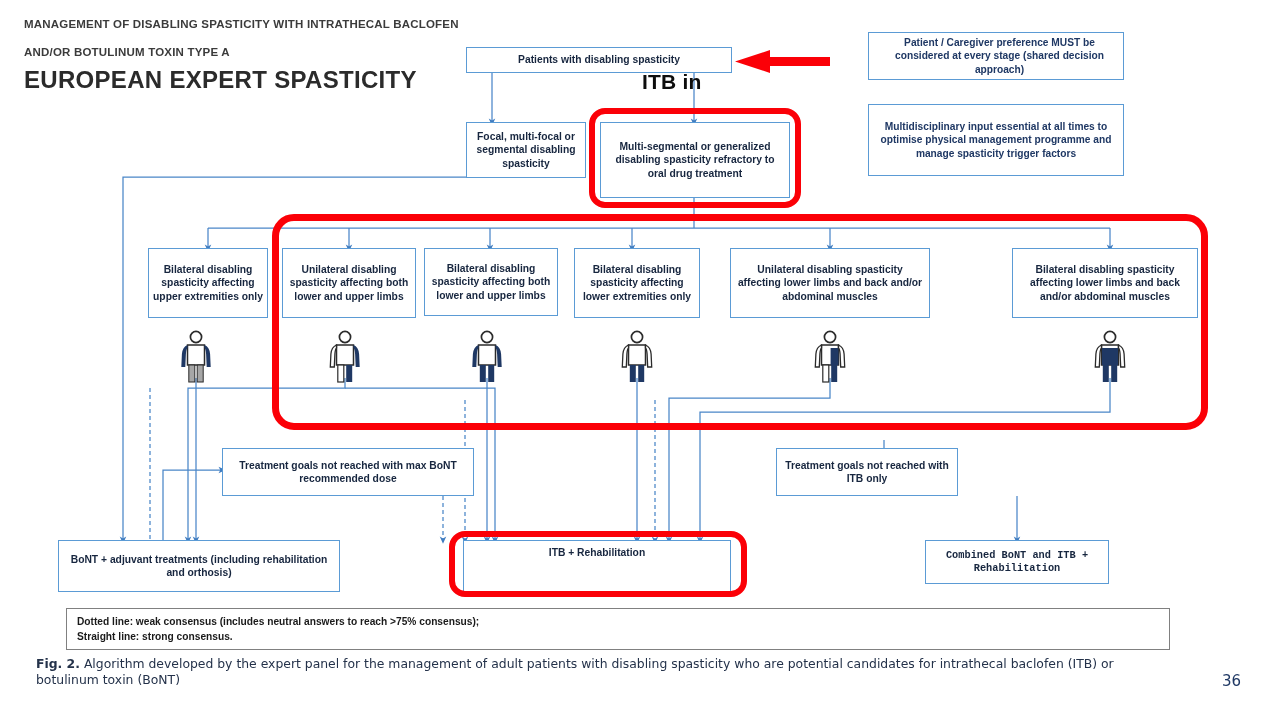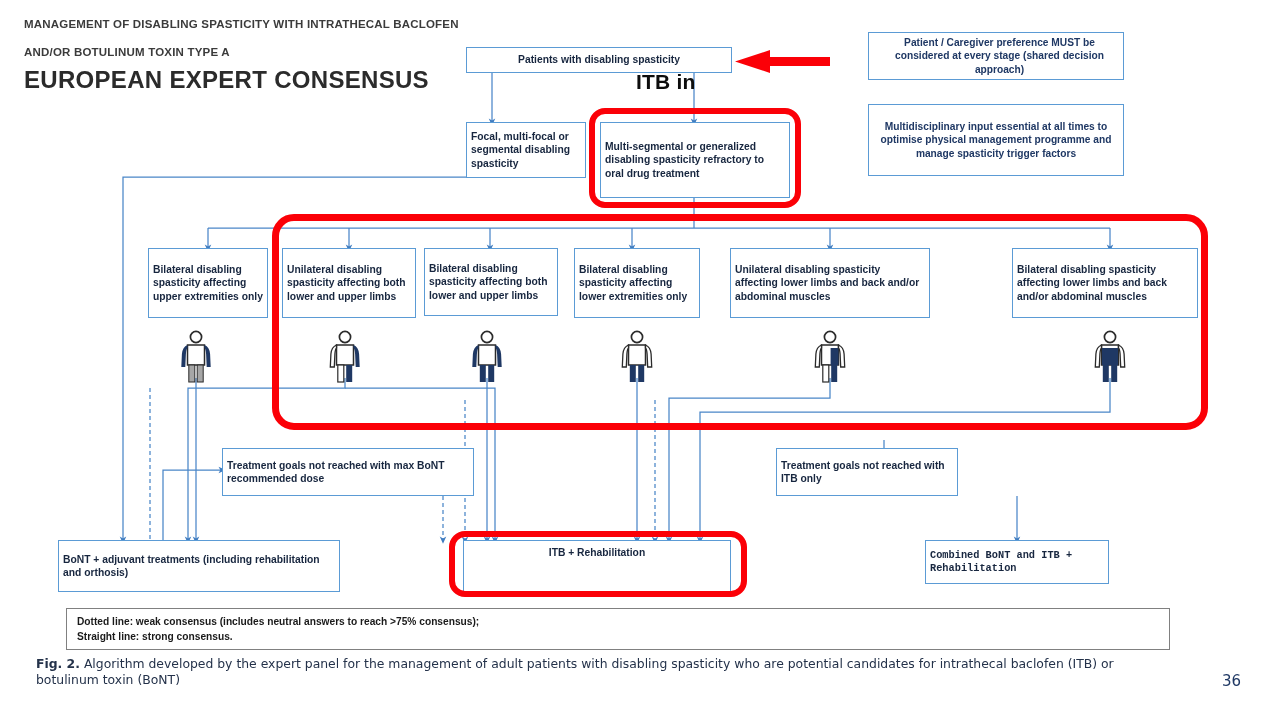--- a/index.html
+++ b/index.html
@@ -18,20 +18,21 @@
   .title-lg{
     position:absolute;font-size:24px;font-weight:bold;color:#2b2b2b;
     letter-spacing:.3px;white-space:nowrap;
   }
 
   
   .node{
     position:absolute;box-sizing:border-box;
     border:1px solid #5b9bd5;background:#ffffff;
     color:#17263f;font-size:10.3px;font-weight:bold;line-height:1.30;
+    text-align:center;
     display:flex;align-items:center;justify-content:center;
     padding:2px 4px;
   }
   .node.topalign{align-items:flex-start;padding-top:5px;}
   .note{
     position:absolute;box-sizing:border-box;
     border:1px solid #5b9bd5;background:#ffffff;
     color:#1f3864;font-size:10.2px;font-weight:bold;line-height:1.32;
     text-align:center;
     display:flex;align-items:center;justify-content:center;
@@ -66,30 +67,30 @@
     pointer-events:none;
   }
   .redbox.small{border-width:6px;border-radius:16px;}
 
   svg.layer{position:absolute;left:0;top:0;width:1280px;height:720px;overflow:visible;}
   svg.layer.lines{z-index:1;}
   svg.layer.people{z-index:2;}
   svg.layer.arrowlayer{z-index:6;}
   .node,.note{z-index:3;}
   .redbox{z-index:5;}
-  .annot-text{z-index:7;}
+  .annot-text{z-index:7;margin-left:6px;}
 </style>
 </head>
 <body>
 
 <div id="slide">
 
   <div class="title-sm" style="left:24px;top:18px;">MANAGEMENT OF DISABLING SPASTICITY WITH INTRATHECAL BACLOFEN</div>
   <div class="title-sm" style="left:24px;top:46px;">AND/OR BOTULINUM TOXIN TYPE A</div>
-  <div class="title-lg" style="left:24px;top:66px;">EUROPEAN EXPERT CONSENSUS</div>
+  <div class="title-lg" style="left:24px;top:66px;">EUROPEAN EXPERT SPASTICITY</div>
 
   <svg class="layer lines" viewBox="0 0 1280 720">
     <defs>
       <marker id="ar" markerWidth="7" markerHeight="7" refX="3.2" refY="3.2" orient="auto" markerUnits="strokeWidth">
         <path d="M0.4,0.6 L6.2,3.2 L0.4,5.8 L1.9,3.2 Z" fill="#3f7cc0"></path>
       </marker>
     </defs>
     <g stroke="#4a86c8" stroke-width="1.25" fill="none">
 
       <path d="M492,73 L492,100 L492,122" marker-end="url(#ar)"></path>

